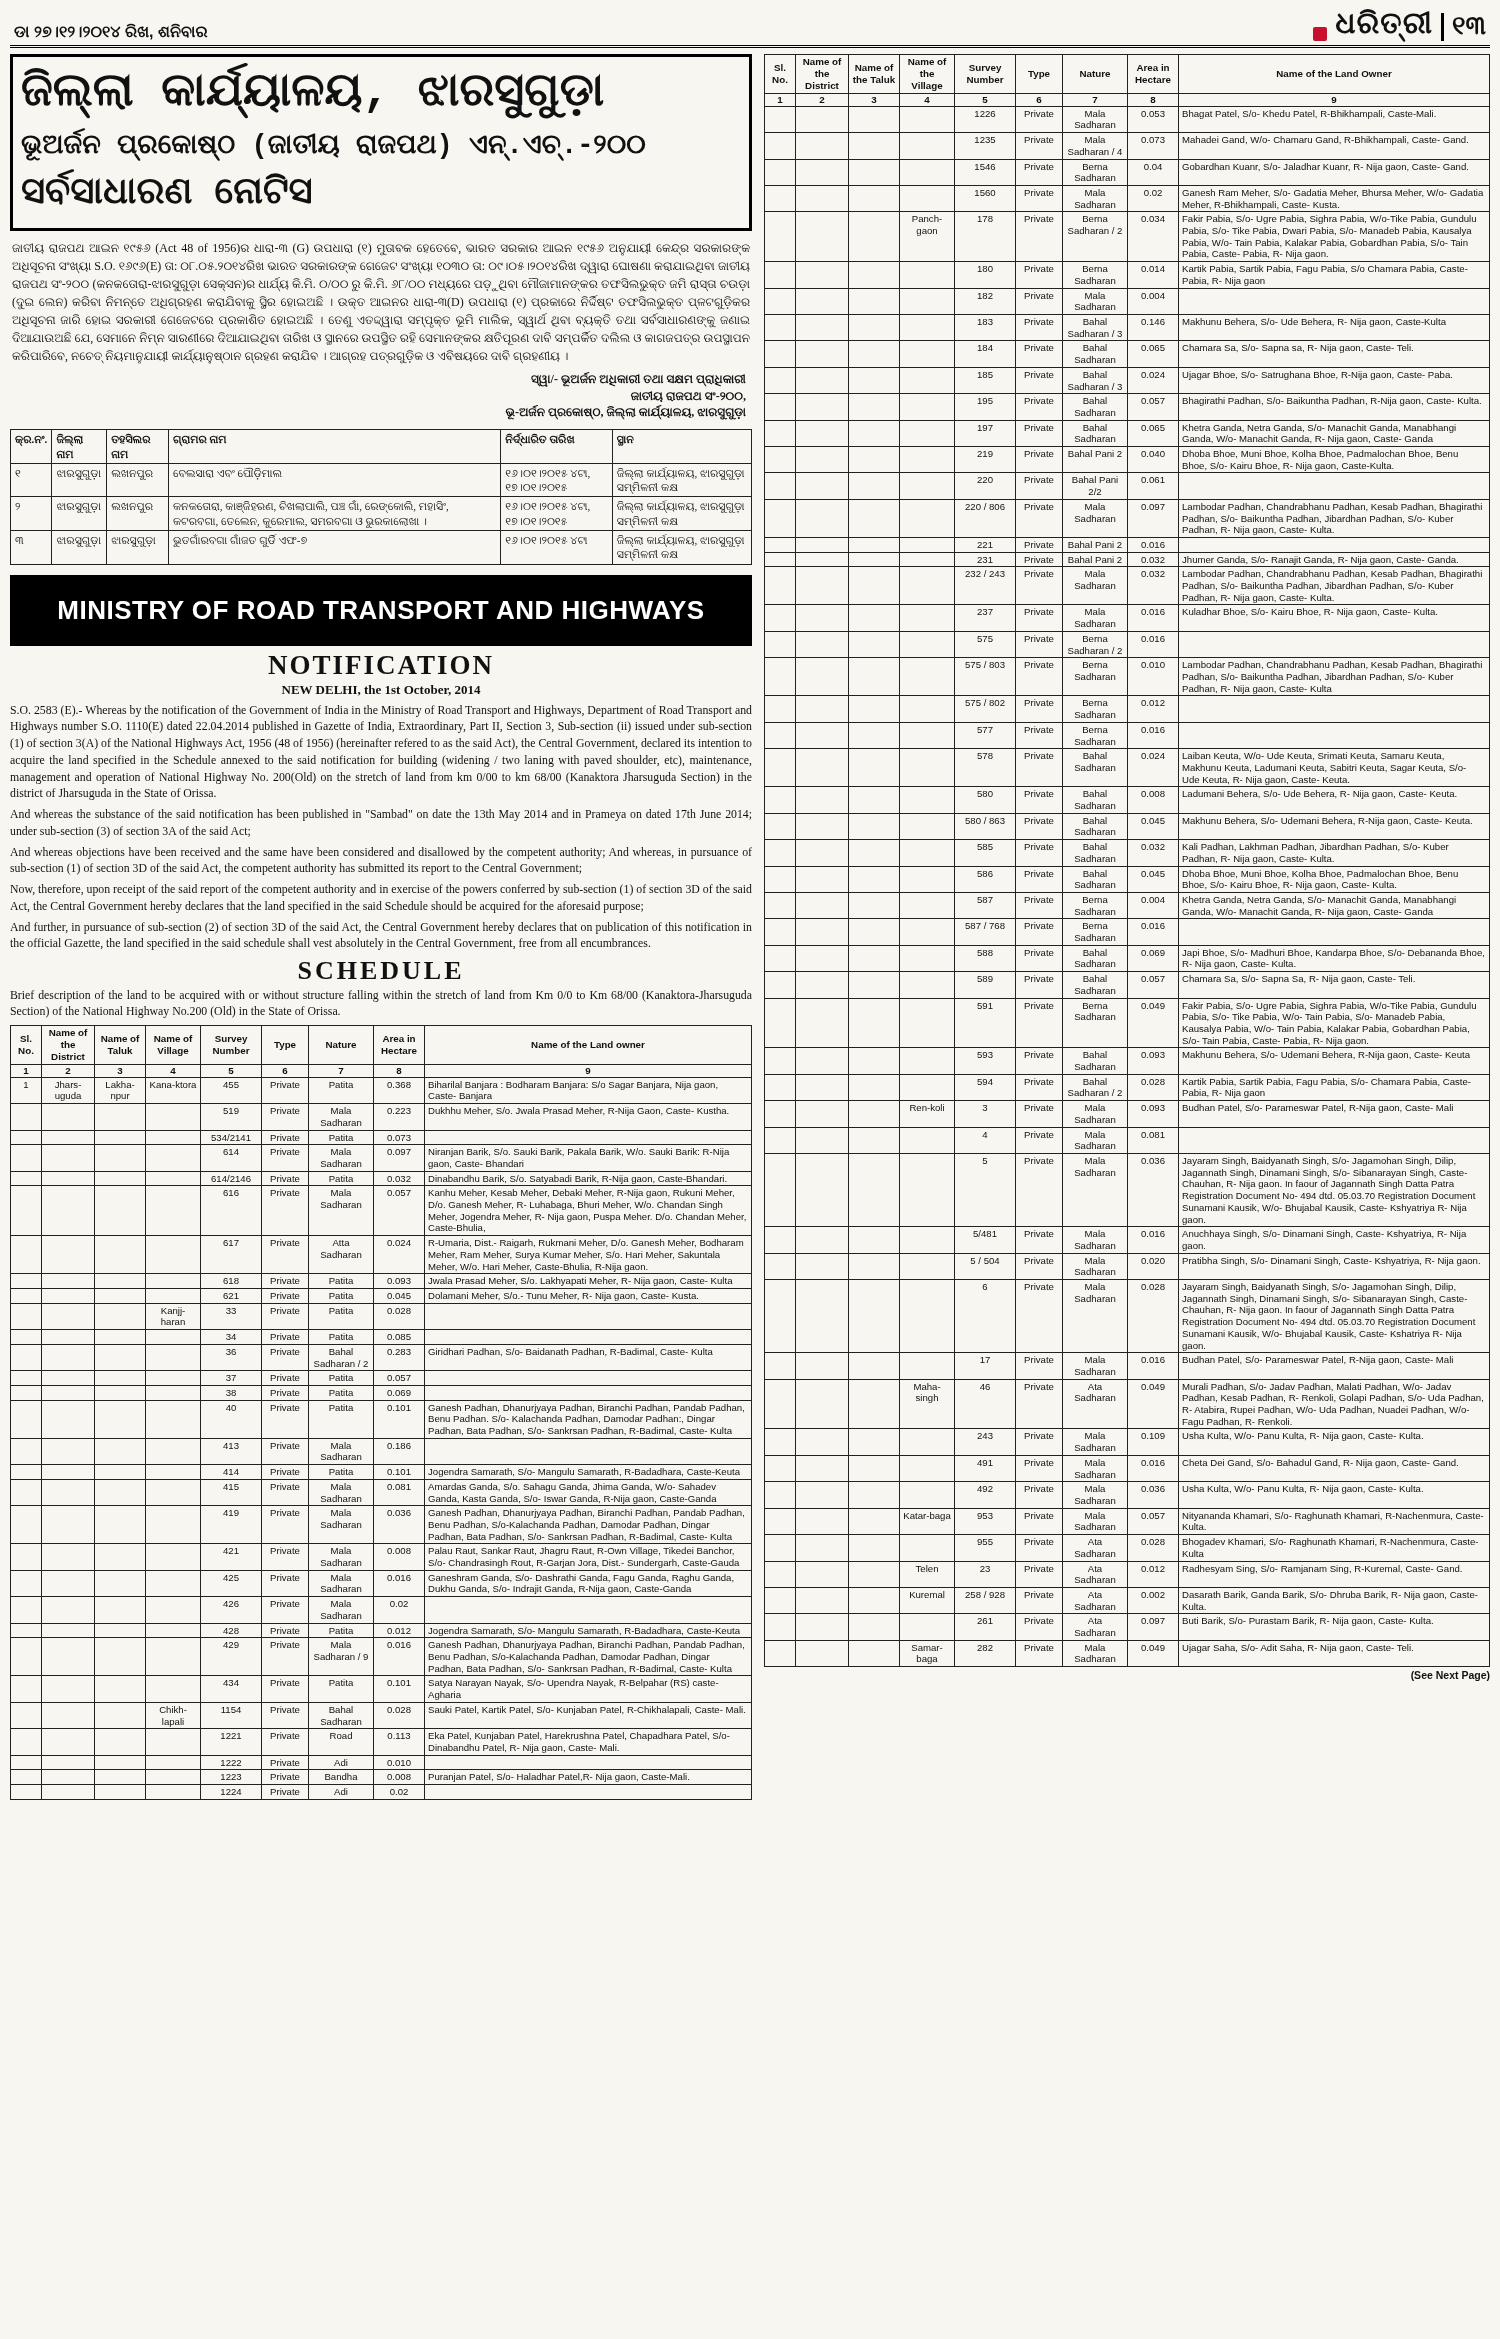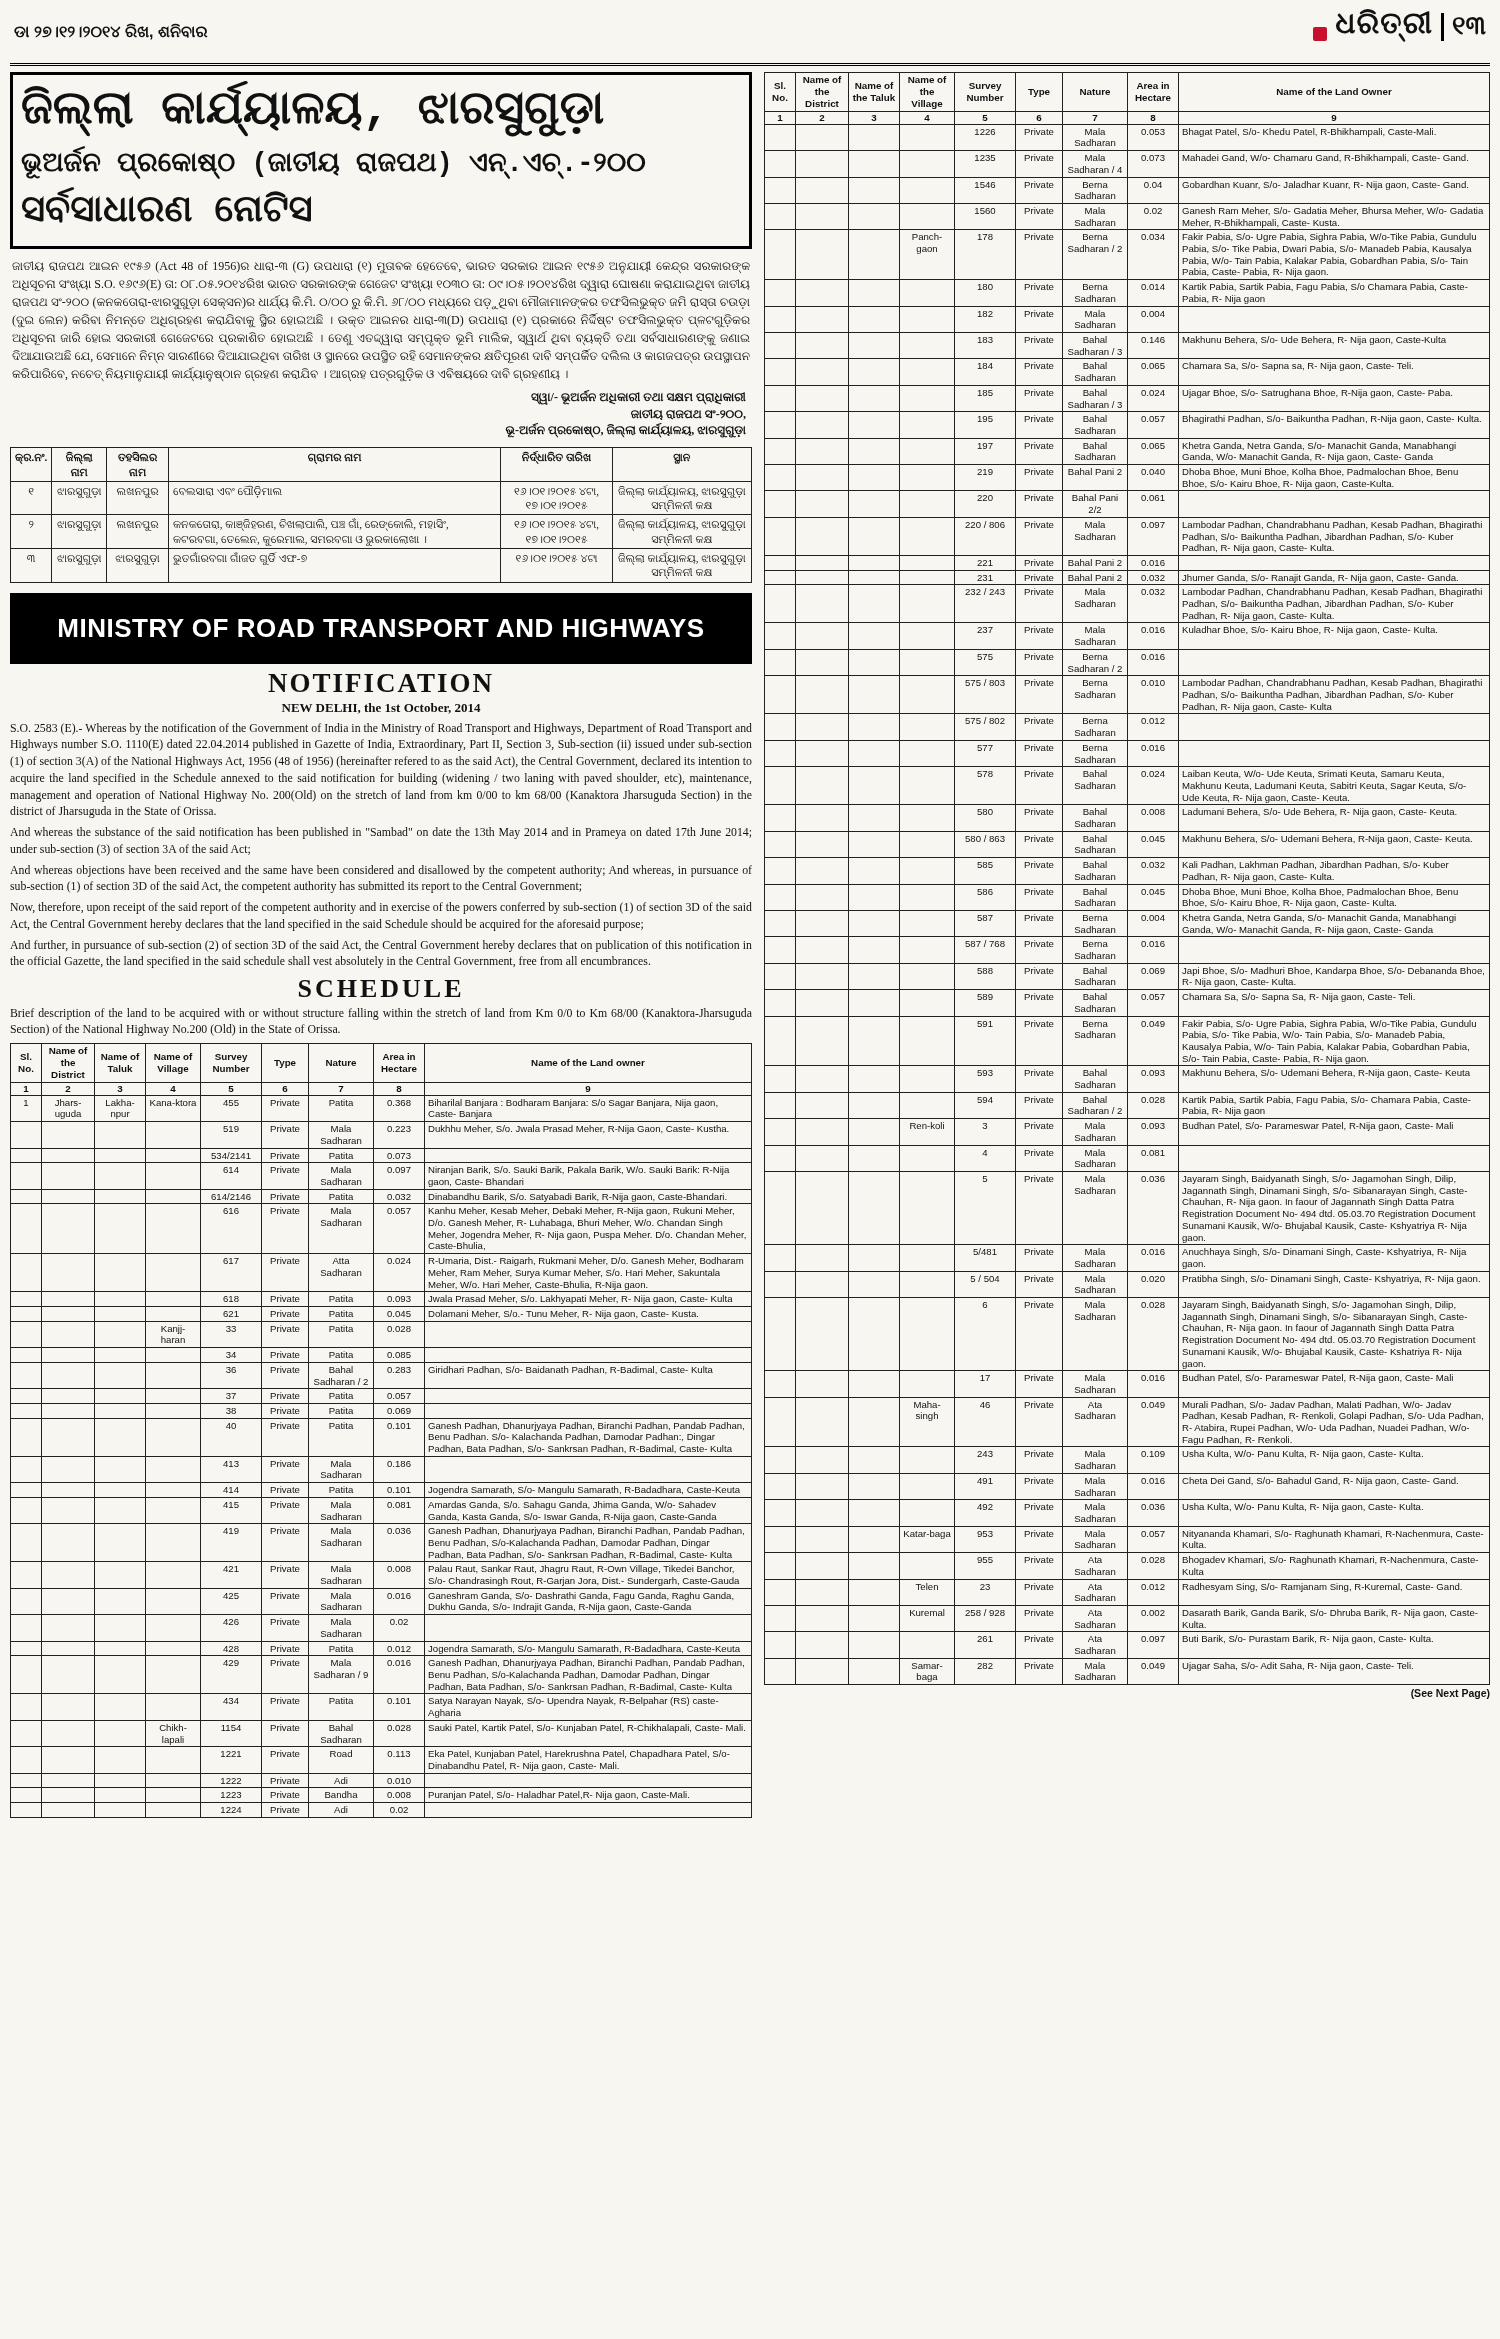--- a/index.html
+++ b/index.html
@@ -1,41 +1,41 @@
 <!DOCTYPE html>
 <html style="--accent: #c8102e;"><head>
 <meta charset="utf-8">
 <style>
   html,body{margin:0;padding:0;background:#e8e6e0;}
   .page{position:relative;width:1500px;height:2339px;margin:0 auto;background:#f7f6f1;color:#111;
         font-family:"Liberation Serif", serif;overflow:hidden;box-sizing:border-box;padding:4px 10px;}
   
   .topbar{display:flex;justify-content:space-between;align-items:flex-end;
-          border-bottom:3px double #000;padding:2px 4px 22px 4px;}
+          border-bottom:3px double #000;padding:2px 4px 4px 4px;}
   .dateline-top{font-size:16px;font-weight:bold;font-family:"Liberation Sans",sans-serif;}
   .mast{display:flex;align-items:flex-end;gap:8px;font-family:"Liberation Sans",sans-serif;}
   .mast-mark{width:14px;height:14px;background:var(--accent,#c8102e);display:inline-block;border-radius:2px;}
   .mast-name{font-size:30px;font-weight:bold;letter-spacing:1px;}
   .mast-sep{width:3px;height:28px;background:#000;display:inline-block;}
   .mast-page{font-size:26px;font-weight:bold;}
   
   .cols{display:flex;gap:12px;margin-top:6px;align-items:flex-start;}
   .col-left{width:742px;flex:0 0 742px;}
   .col-right{flex:1;min-width:0;}
   
   .notice-box{border:3px solid #000;padding:10px 8px 14px 8px;text-align:left;margin-bottom:8px;font-family:Liberation Mono, monospace;}
   .notice-title{font-size:46px;font-weight:bold;line-height:1.15;}
   .notice-subtitle{font-size:27px;font-weight:bold;margin-top:10px;}
   .notice-heading{font-size:37px;font-weight:bold;margin-top:10px;}
   .odia-body{font-size:12px;line-height:1.5;text-align:justify;margin:4px 2px 6px 2px;}
   .signature{text-align:right;font-size:12px;font-weight:bold;line-height:1.4;margin:2px 6px 8px 0;}
   
   table{border-collapse:collapse;width:100%;}
   .odia-table{font-size:11px;line-height:1.3;margin-bottom:10px;}
-  .odia-table th,.odia-table td{border:1px solid #222;padding:2px 4px;vertical-align:top;text-align:center;}
+  .odia-table th,.odia-table td{border:1px solid #222;padding:2px 4px;vertical-align:top;text-align:left;}
   .odia-table td.villages{text-align:left;}
   
   .ministry-banner{background:#000;color:#fff;text-align:center;font-family:"Liberation Sans",sans-serif;
                    font-weight:bold;font-size:26px;padding:20px 2px;letter-spacing:.5px;}
   .notification-title{text-align:center;font-size:27px;font-weight:bold;letter-spacing:2px;margin-top:4px;}
   .notif-dateline{text-align:center;font-size:13px;font-weight:bold;margin:1px 0 4px 0;}
   .notif-paras p{font-size:11.8px;line-height:1.42;text-align:justify;margin:0 0 4px 0;}
   .schedule-title{text-align:center;font-size:26px;font-weight:bold;letter-spacing:3px;margin-top:2px;}
   .schedule-desc{font-size:11.8px;line-height:1.35;text-align:justify;margin:2px 0 5px 0;}
   

